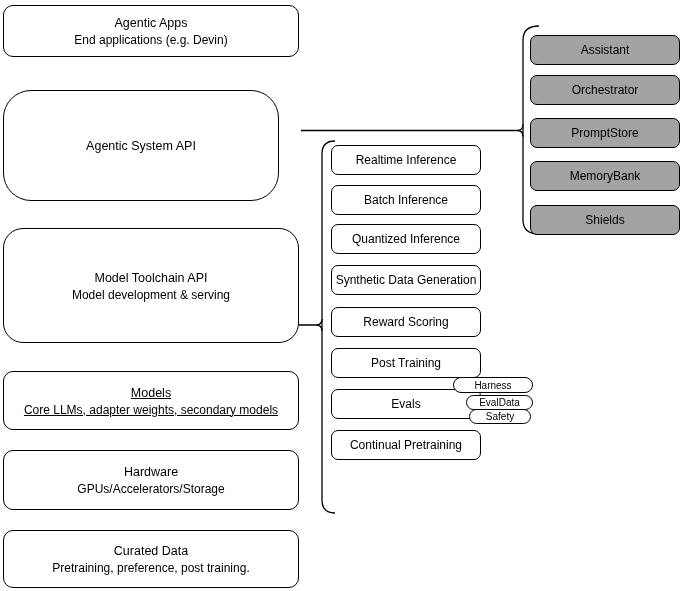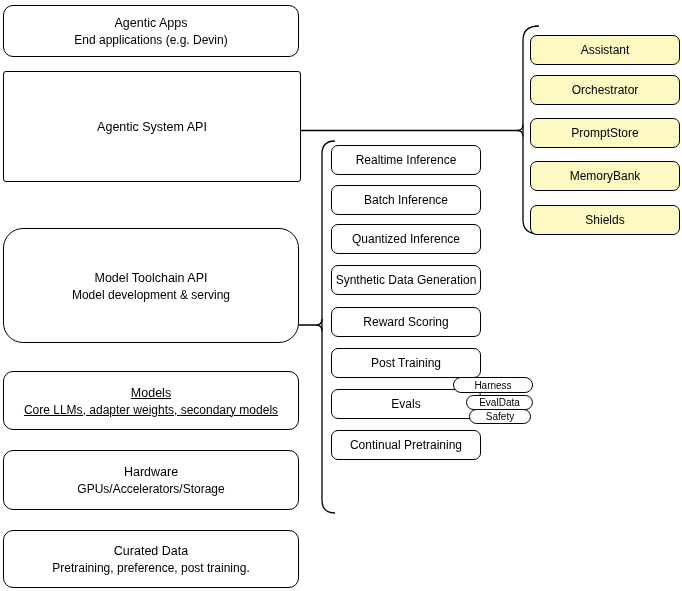--- a/index.html
+++ b/index.html
@@ -14,42 +14,42 @@
   #wires{position:absolute;left:0;top:0;width:682px;height:591px;z-index:0;}
 
   
   .lbox{
     position:absolute;left:3px;width:296px;
     border:1.3px solid #000;border-radius:10px;background:#fff;
     display:flex;flex-direction:column;align-items:center;justify-content:center;
     text-align:center;z-index:1;box-sizing:border-box;
   }
   #lb1{top:5px;height:52px;}
-  #lb2{top:71px;height:111px;border-radius:3px;width:298px;}
+  #lb2{top:90px;height:111px;border-radius:28px;width:276px;}
   #lb3{top:228px;height:115px;border-radius:20px;}
   #lb4{top:371px;height:59px;text-decoration:underline;}
   #lb5{top:450px;height:60px;}
   #lb6{top:530px;height:58px;}
   .title{font-size:12.5px;line-height:14px;}
   .subtitle{font-size:12px;line-height:12px;margin-top:4px;}
 
   
   .mbox{
     position:absolute;left:331px;width:150px;height:30px;
     border:1.3px solid #000;border-radius:7px;background:#fff;
     display:flex;align-items:center;justify-content:center;
     font-size:12px;z-index:1;box-sizing:border-box;text-align:center;
   }
   #mb1{top:145px}#mb2{top:185px}#mb3{top:224px}#mb4{top:265px}#mb5{top:307px}
   #mb6{top:348px}#mb7{top:389px}#mb8{top:430px}#mb9{top:470px}
 
   
   .rbox{
     position:absolute;left:530px;width:150px;height:30px;
-    border:1.3px solid #000;border-radius:7px;background:#fef9c3;
+    border:1.3px solid #000;border-radius:7px;background:#a3a3a3;
     display:flex;align-items:center;justify-content:center;
     font-size:12px;z-index:1;box-sizing:border-box;text-align:center;
   }
   #rb1{top:35px}#rb2{top:75px}#rb3{top:118px}#rb4{top:161px}#rb5{top:205px}
 
   
   .pill{
     position:absolute;border:1.2px solid #000;border-radius:8px;background:#fff;
     display:flex;align-items:center;justify-content:center;
     font-size:10px;z-index:5;box-sizing:border-box;

